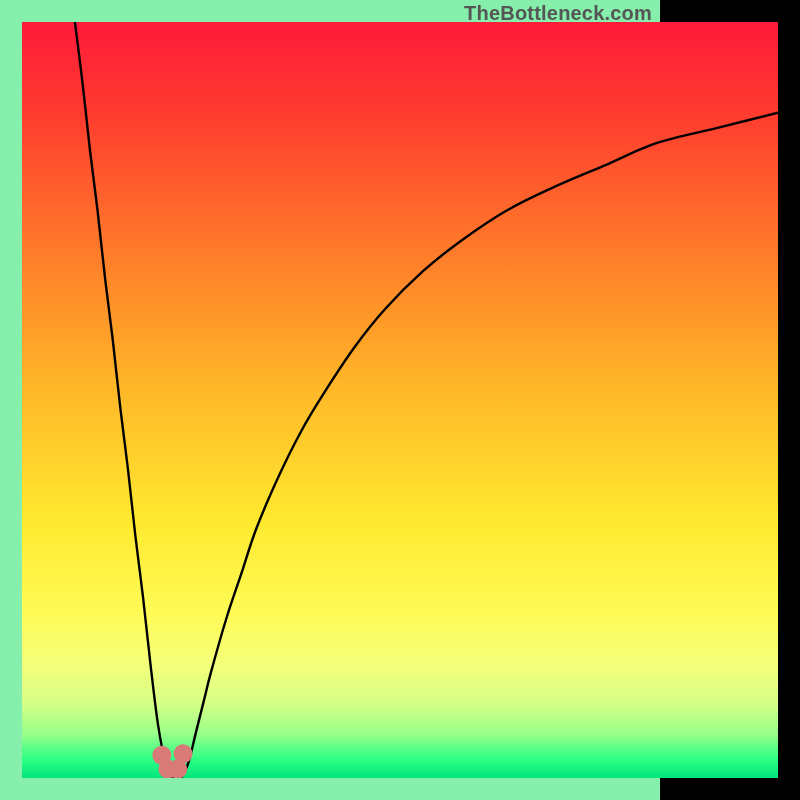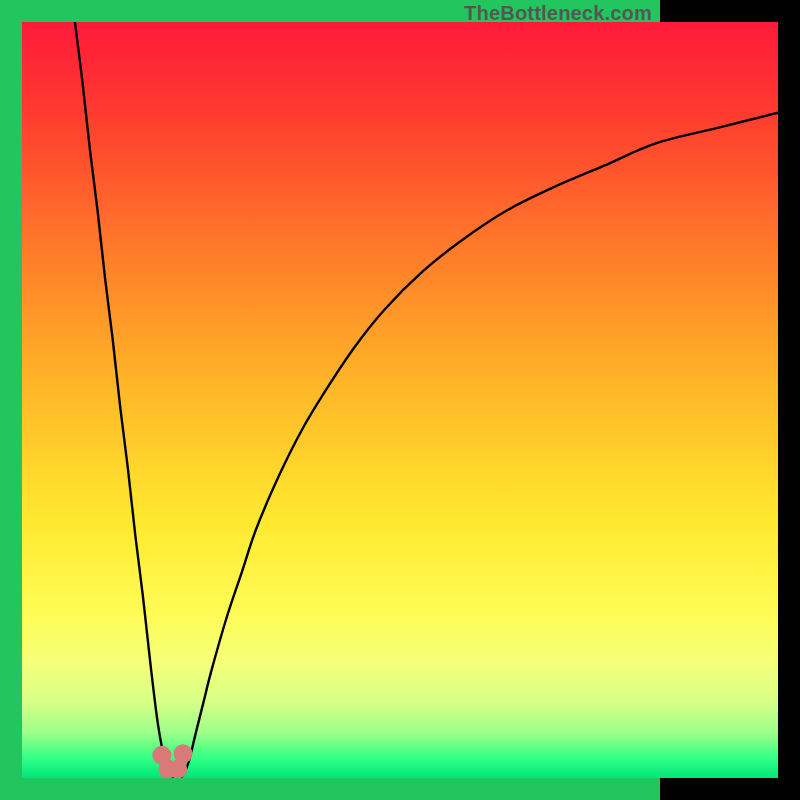--- a/index.html
+++ b/index.html
@@ -9,21 +9,21 @@
     height: 800px;
     overflow: hidden;
     background: #000;
     font-family: Arial, Helvetica, sans-serif;
   }
   .frame {
     position: absolute;
     left: 0; top: 0;
     width: 660px;
     height: 800px;
-    background: #22c55e;
+    background: #86efac;
   }
   .plot {
     position: absolute;
     left: 22px;
     top: 22px;
     width: 756px;
     height: 756px;
   }
   .attribution {
     position: absolute;

